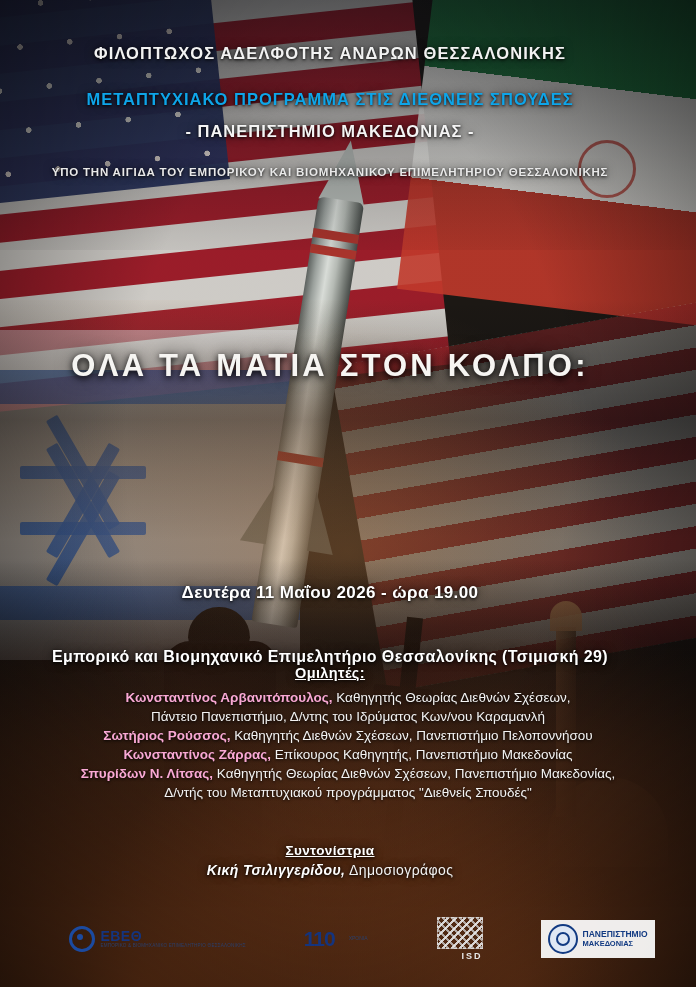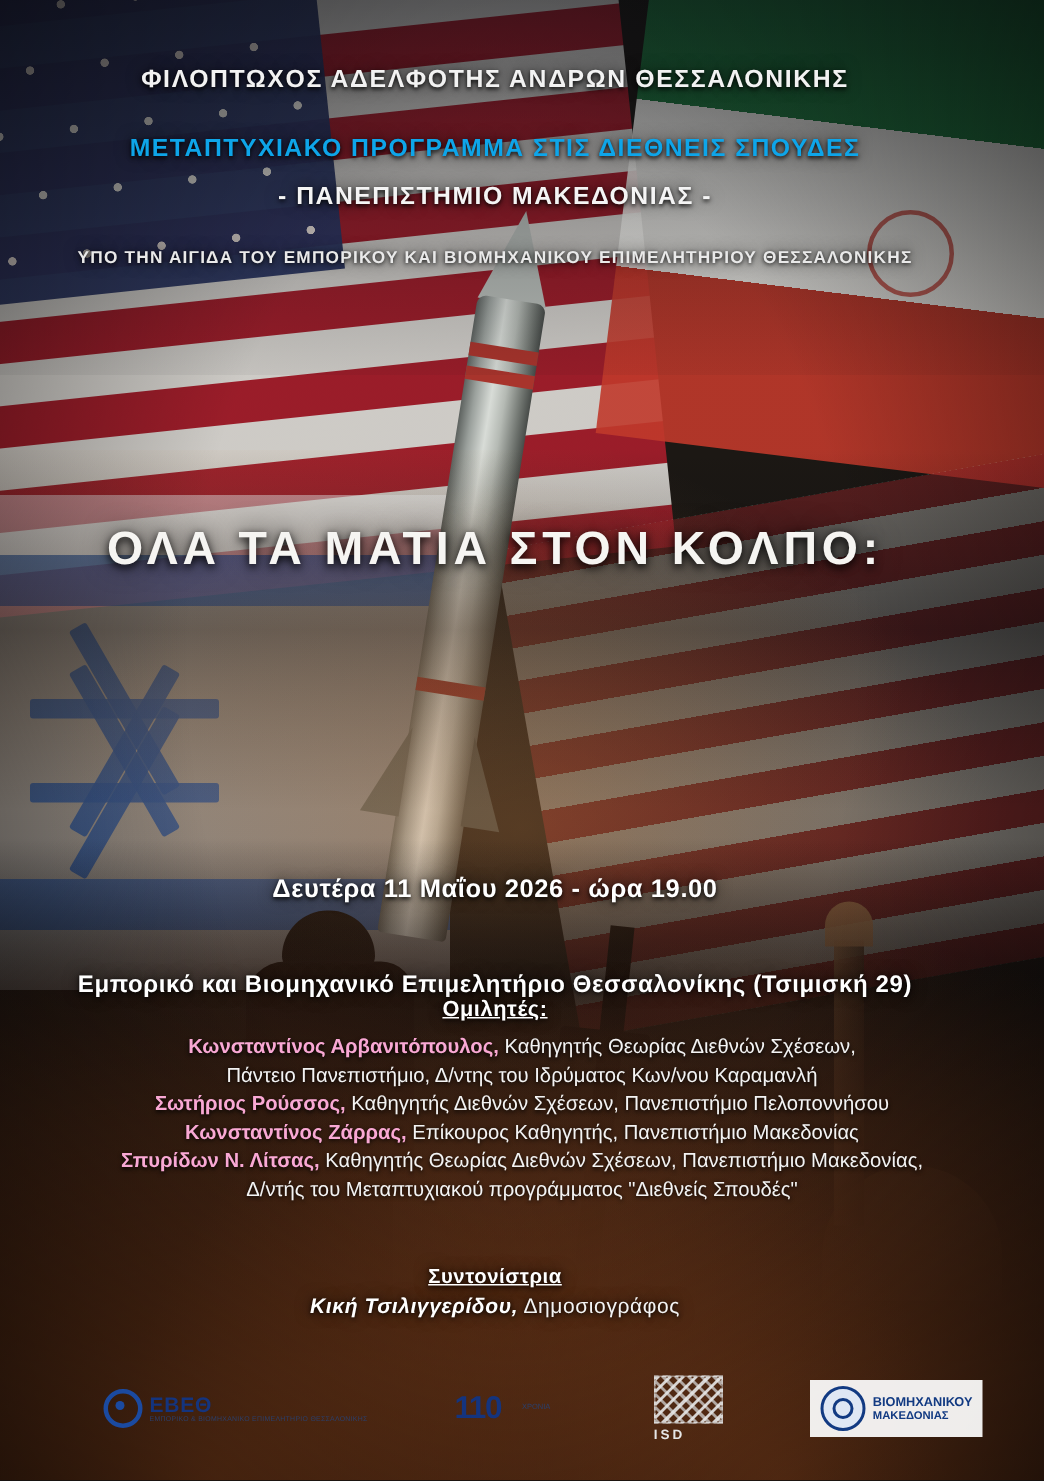--- a/index.html
+++ b/index.html
@@ -357,21 +357,21 @@
     width: 6px; height: 6px; background: #1b4aa0; border-radius: 50%;
   }
   .evetho-text { text-align: left; line-height: 1.05; }
   .evetho-title { font-size: 14px; font-weight: bold; color: #14347e; letter-spacing: .5px; }
   .evetho-sub { font-size: 4.6px; color: #2b3f6b; letter-spacing: .2px; }
 
   .logo-110 { display: flex; align-items: center; gap: 14px; }
   .num110 { font-size: 21px; font-weight: bold; color: #14347e; letter-spacing: -1px; }
   .yrs { font-size: 5px; color: #2b3f6b; line-height: 1.1; text-align: left; }
 
-  .logo-isd { text-align: left; color: #d9d9d9; padding-left: 11px; }
+  .logo-isd { text-align: right; color: #d9d9d9; padding-left: 11px; }
   .isd-mark {
     width: 44px; height: 30px; margin: 0 auto 2px;
     background:
       repeating-linear-gradient(135deg, rgba(230,230,230,.9) 0 2px, rgba(0,0,0,0) 2px 6px),
       repeating-linear-gradient(45deg, rgba(210,210,210,.75) 0 2px, rgba(0,0,0,0) 2px 6px);
     border: 1px solid rgba(220,220,220,.5);
   }
   .isd-text { font-size: 9px; font-weight: bold; letter-spacing: 2px; color: #e6e6e6; }
 
   .logo-uom { display: flex; align-items: center; gap: 5px; background: rgba(255,255,255,.92); padding: 4px 7px; }
@@ -500,20 +500,20 @@
     </div>
 
     <div class="logo logo-isd">
       <div class="isd-mark"></div>
       <div class="isd-text">ISD</div>
     </div>
 
     <div class="logo logo-uom">
       <div class="uom-seal"></div>
       <div class="uom-text">
-        <div class="uom-l1">ΒΙΟΜΗΧΑΝΙΚΟΥ</div>
+        <div class="uom-l1">ΠΑΝΕΠΙΣΤΗΜΙΟ</div>
         <div class="uom-l2">ΜΑΚΕΔΟΝΙΑΣ</div>
       </div>
     </div>
 
   </div>
 
 </div>
 
 </body></html>

